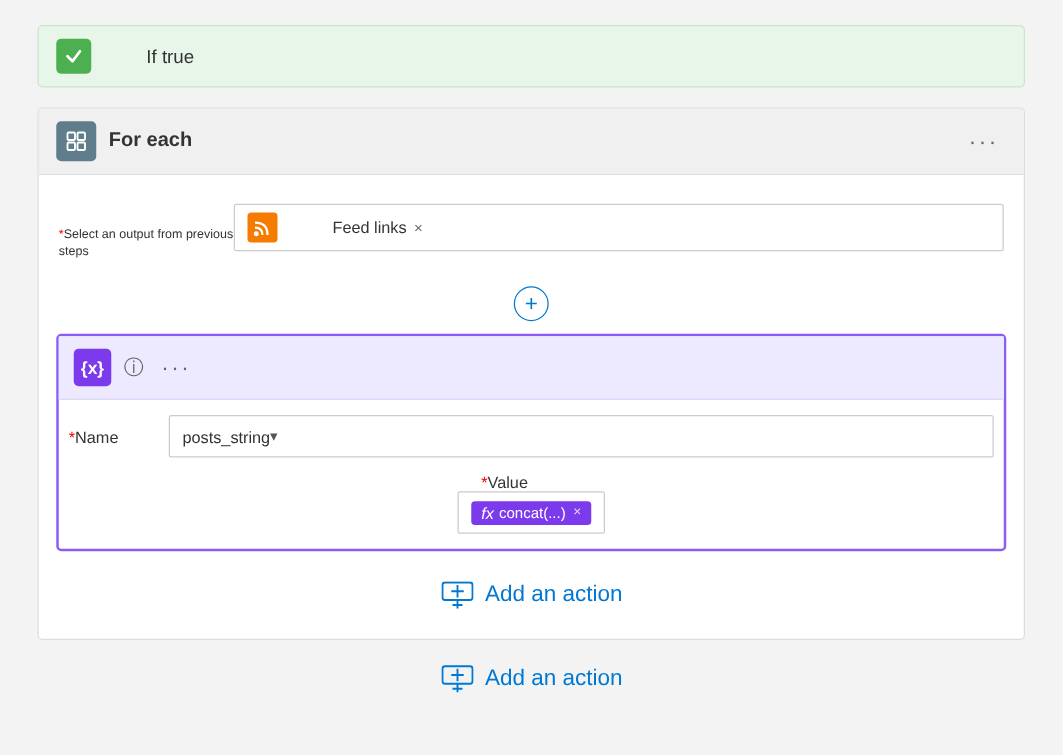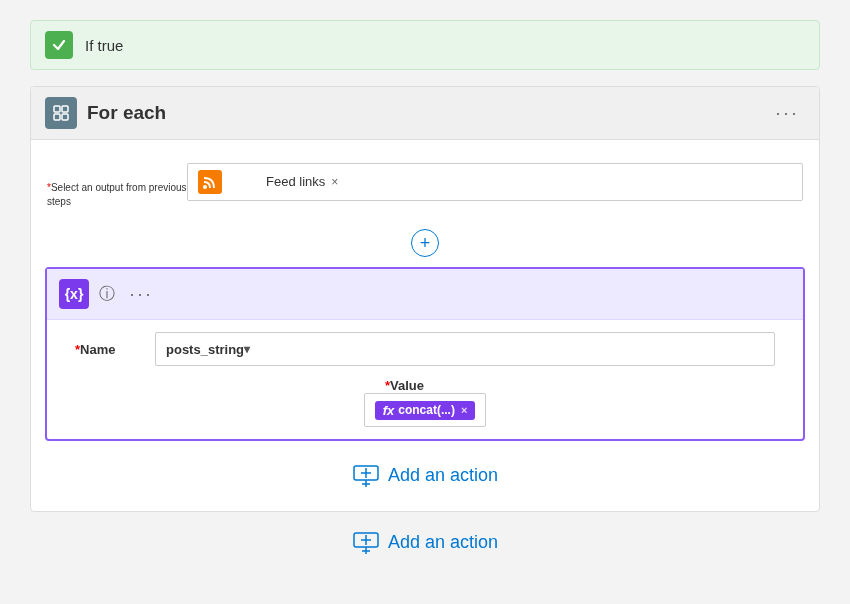--- a/index.html
+++ b/index.html
@@ -26,20 +26,21 @@
     
     .if-true-bar {
       width: 100%;
       background: #e8f5e9;
       border: 1px solid #c8e6c9;
       border-radius: 4px;
       display: flex;
       align-items: center;
       padding: 10px 14px;
       margin-bottom: 16px;
+      gap: 32px;
     }
     .if-true-check {
       width: 28px;
       height: 28px;
       background: #4caf50;
       border-radius: 4px;
       display: flex;
       align-items: center;
       justify-content: center;
       margin-right: 12px;
@@ -78,21 +79,21 @@
       height: 32px;
       background: #607d8b;
       border-radius: 4px;
       display: flex;
       align-items: center;
       justify-content: center;
       margin-right: 10px;
       flex-shrink: 0;
     }
     .for-each-title {
-      font-size: 19px;
+      font-size: 16px;
       font-weight: 600;
       color: #333;
       flex: 1;
     }
     .three-dots-btn {
       background: none;
       border: none;
       cursor: pointer;
       color: #666;
       font-size: 18px;
@@ -211,22 +212,21 @@
     .info-btn {
       background: none;
       border: none;
       cursor: pointer;
       color: #666;
       font-size: 16px;
     }
 
     
     .append-fields {
-      padding: 12px 28px;
-      font-weight: bold;
+      padding: 12px 8px;
     }
     .field-row {
       display: flex;
       align-items: center;
       margin-bottom: 12px;
     }
     .field-row:last-child { margin-bottom: 0; flex-direction: column; }
     .field-label {
       font-size: 13px;
       color: #333;

